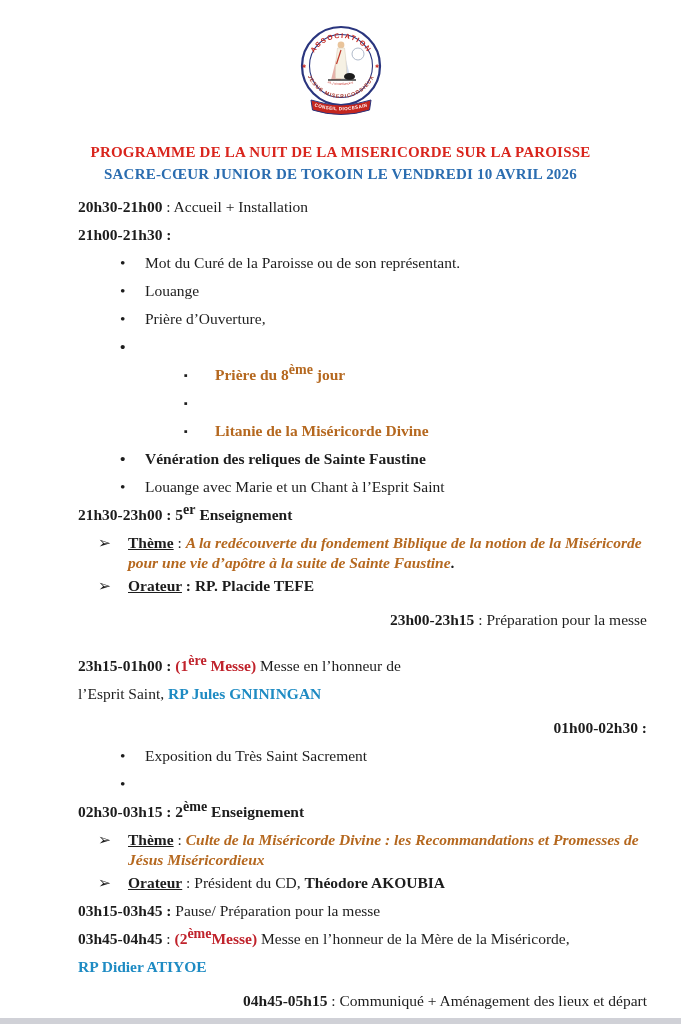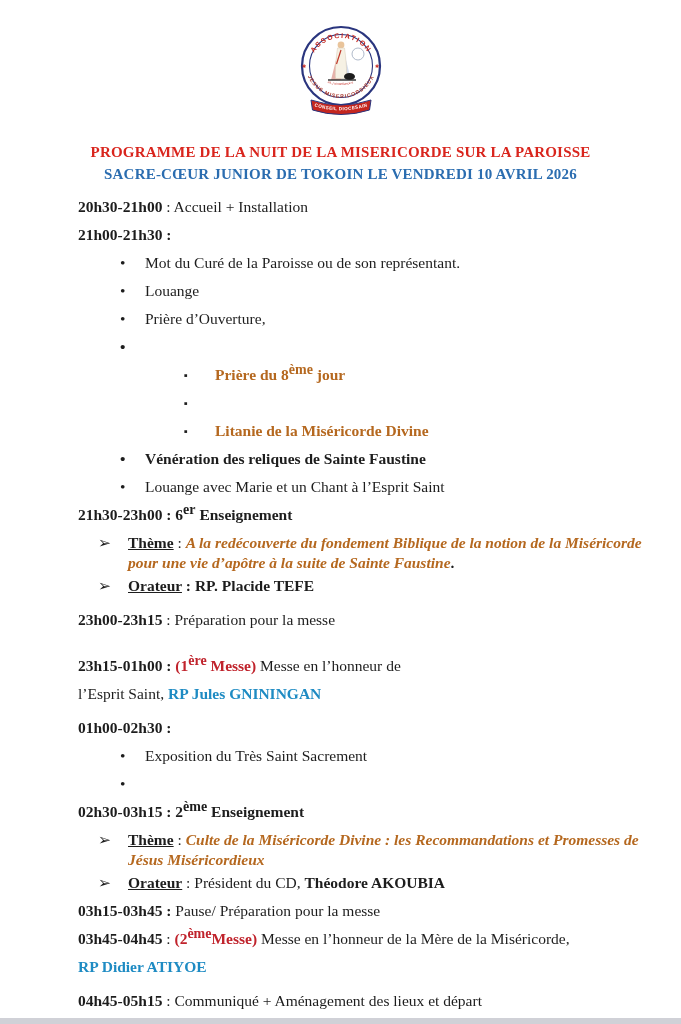--- a/index.html
+++ b/index.html
@@ -21,21 +21,21 @@
   .brown{color:#b5681f;}
   .redtx{color:#c0232c;}
   .bluetx{color:#1e8bc3;}
   sup{font-size:14px;line-height:0;vertical-align:super;font-weight:bold;}
   .bullet{display:flex;}
   .bullet .mk{flex:none;}
   .lvl1 .mk{margin-left:42px;width:25px;}
   .lvl2 .mk{margin-left:106px;width:31px;font-size:11px;line-height:20px;}
   .arrow .mk{margin-left:20px;width:30px;}
   .tx{flex:1 1 auto;}
-  .g-md{margin-top:14px;}
+  .g-md{margin-top:14px;text-align:right;}
   .g-lg{margin-top:26px;font-family:Liberation Serif, serif;}
   .g-sm{}
   .bottom-bar{position:absolute;left:0;bottom:0;width:100%;height:6px;background:#d0d1d7;}
   
   .arc-top{fill:#c5261f;font-family:"Liberation Sans",sans-serif;font-size:7px;font-weight:bold;letter-spacing:1.5px;}
   .arc-bot{fill:#a8372c;font-family:"Liberation Sans",sans-serif;font-size:5.2px;font-weight:bold;letter-spacing:1px;}
   .ribbon-tx{fill:#ffffff;font-family:"Liberation Sans",sans-serif;font-size:4.6px;font-weight:bold;letter-spacing:.4px;}
   .cap-tx{fill:#c5261f;font-family:"Liberation Sans",sans-serif;font-size:3.2px;}
   .star-tx{fill:#c5261f;font-size:5px;}
 </style>
@@ -115,21 +115,21 @@
 
     <div class="ln bullet lvl1">
         <span class="mk b">•</span>
         <span class="tx b">Vénération des reliques de Sainte Faustine</span>
       </div>
     <div class="ln bullet lvl1">
         <span class="mk">•</span>
         <span class="tx">Louange avec Marie et un Chant à l’Esprit Saint</span>
       </div>
 
-    <p class="ln"><span class="b">21h30-23h00 : 6</span><sup>er</sup><span class="b"> Enseignement</span></p>
+    <p class="ln"><span class="b">21h30-23h00 : 5</span><sup>er</sup><span class="b"> Enseignement</span></p>
 
     <div class="ln bullet arrow">
         <span class="mk">➢</span>
         <span class="tx"><span class="b u">Thème</span><span> : </span><span class="b i brown">A la redécouverte du fondement Biblique de la notion de la Miséricorde pour une vie d’apôtre à la suite de Sainte Faustine</span><span class="b">.</span></span>
       </div>
 
     <div class="ln bullet arrow" style="margin-top:3px">
         <span class="mk">➢</span>
         <span class="tx"><span class="b u">Orateur</span><span class="b"> : </span><span class="b">RP. Placide TEFE</span></span>
       </div>

